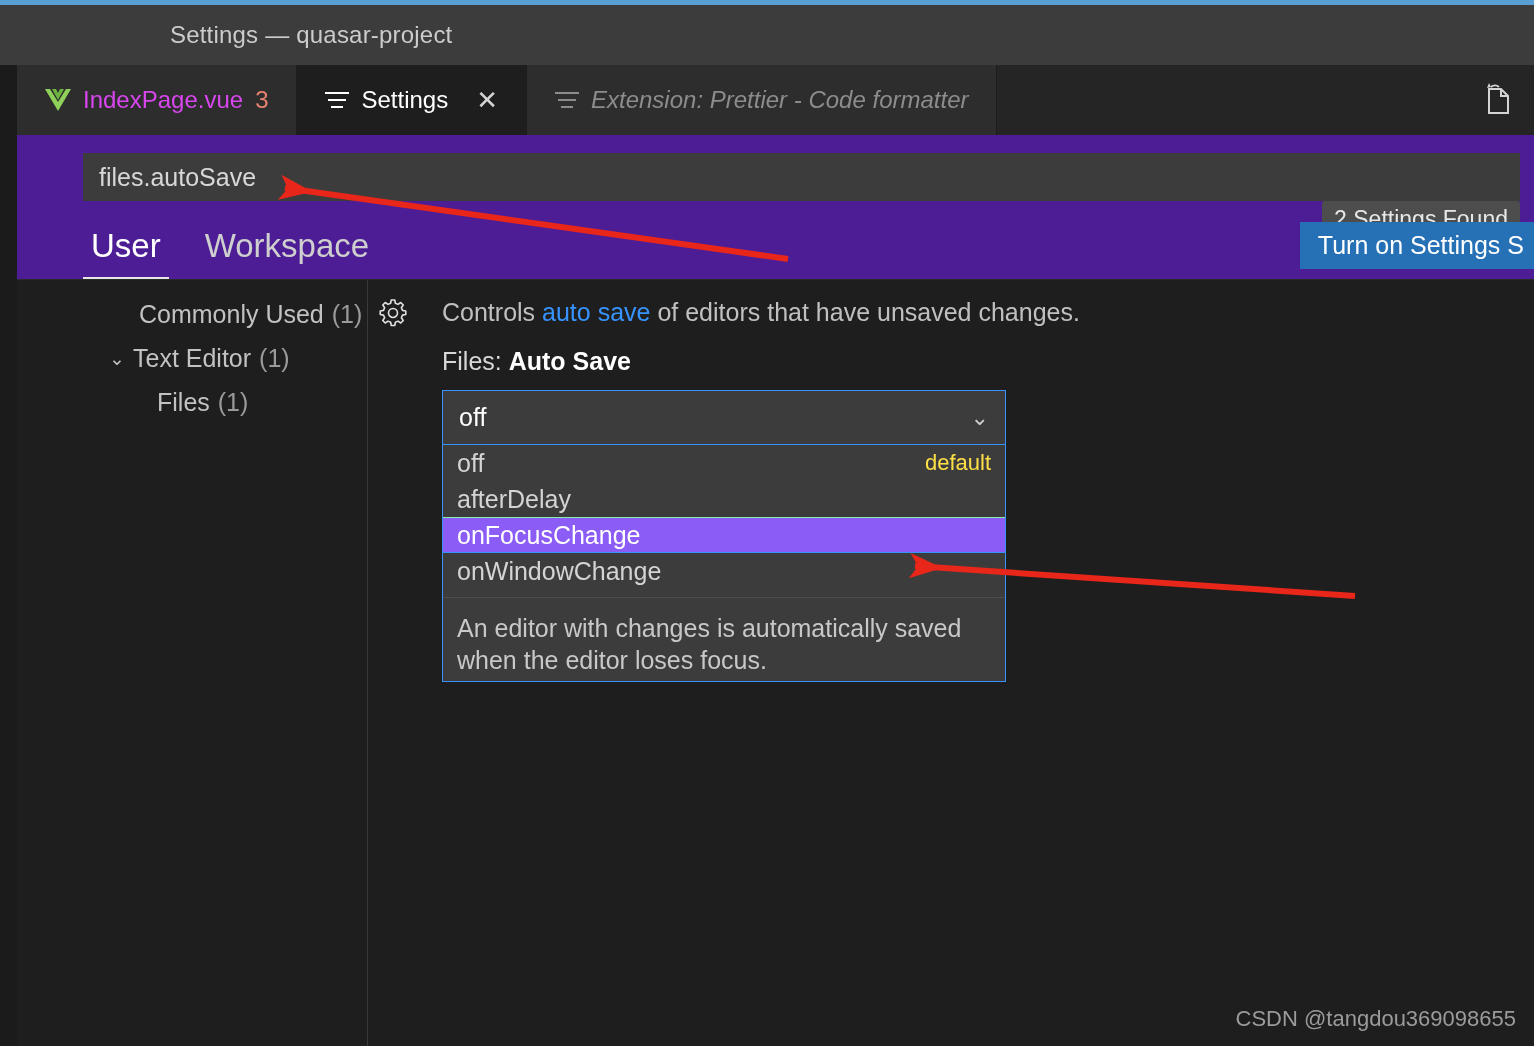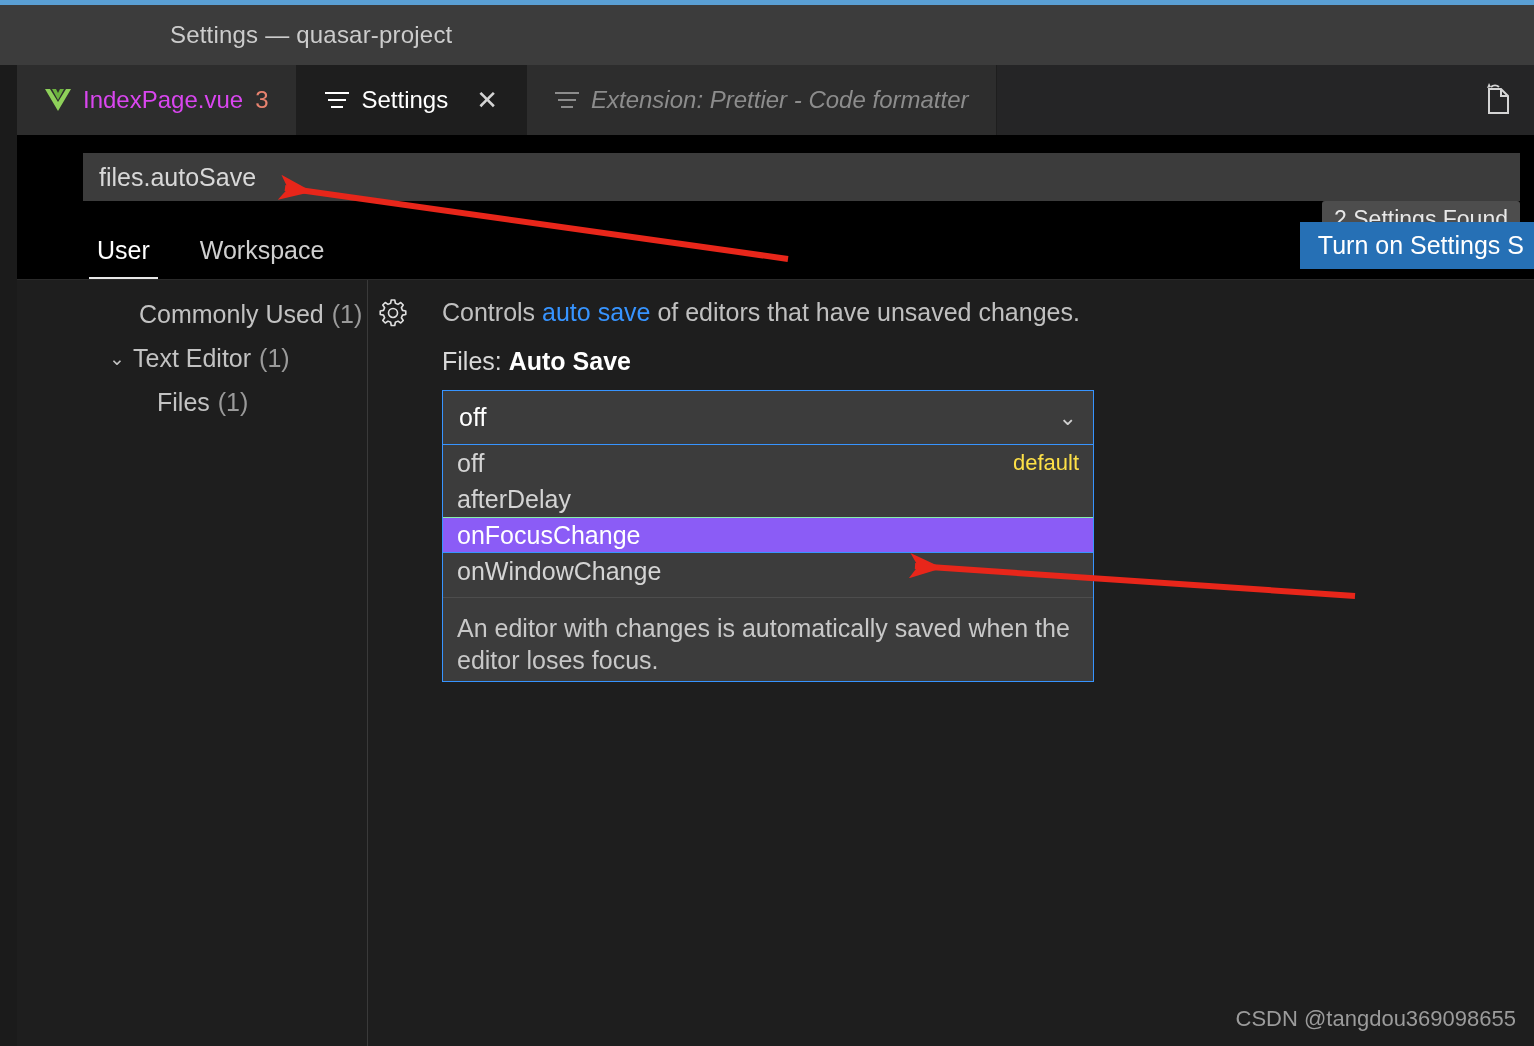--- a/index.html
+++ b/index.html
@@ -113,21 +113,21 @@
   #tab-actions {
     display: flex;
     align-items: center;
     padding-right: 24px;
     background: #252526;
   }
 
   
   #settings-header {
     flex: 0 0 auto;
-    background: #000000;
+    background: #4c1d95;
     padding: 18px 0 0 0;
   }
   #search-row {
     display: flex;
     align-items: center;
     padding: 0 14px 0 66px;
     height: 48px;
     box-sizing: border-box;
   }
   #settings-search-input {
@@ -158,27 +158,26 @@
   
   #scope-row {
     position: relative;
     display: flex;
     align-items: flex-end;
     height: 78px;
     padding-left: 66px;
     box-sizing: border-box;
   }
   .scope-tab {
-    font-size: 25px;
+    font-size: 33px;
     color: #cfcfcf;
     padding: 0 8px 12px 8px;
     margin-right: 28px;
     border-bottom: 2px solid transparent;
     white-space: nowrap;
-    margin-left: 6px;
   }
   .scope-tab.active {
     color: #ffffff;
     border-bottom: 2px solid #e7e7e7;
   }
   #settings-sync-button {
     position: absolute;
     right: -8px;
     bottom: 10px;
     background: #2670b5;
@@ -246,21 +245,21 @@
   }
   #setting-title b { color: #ffffff; }
   #setting-description {
     font-size: 25px;
     color: #c0c0c0;
     margin-bottom: 20px;
   }
   #setting-description .link { color: #3794ff; }
 
   
-  #combo-wrap { width: 652px; }
+  #combo-wrap { width: 564px; }
   #combo-box {
     height: 55px;
     background: #3c3c3c;
     border: 1px solid #3794ff;
     display: flex;
     align-items: center;
     justify-content: space-between;
     padding: 0 16px;
     box-sizing: border-box;
   }

